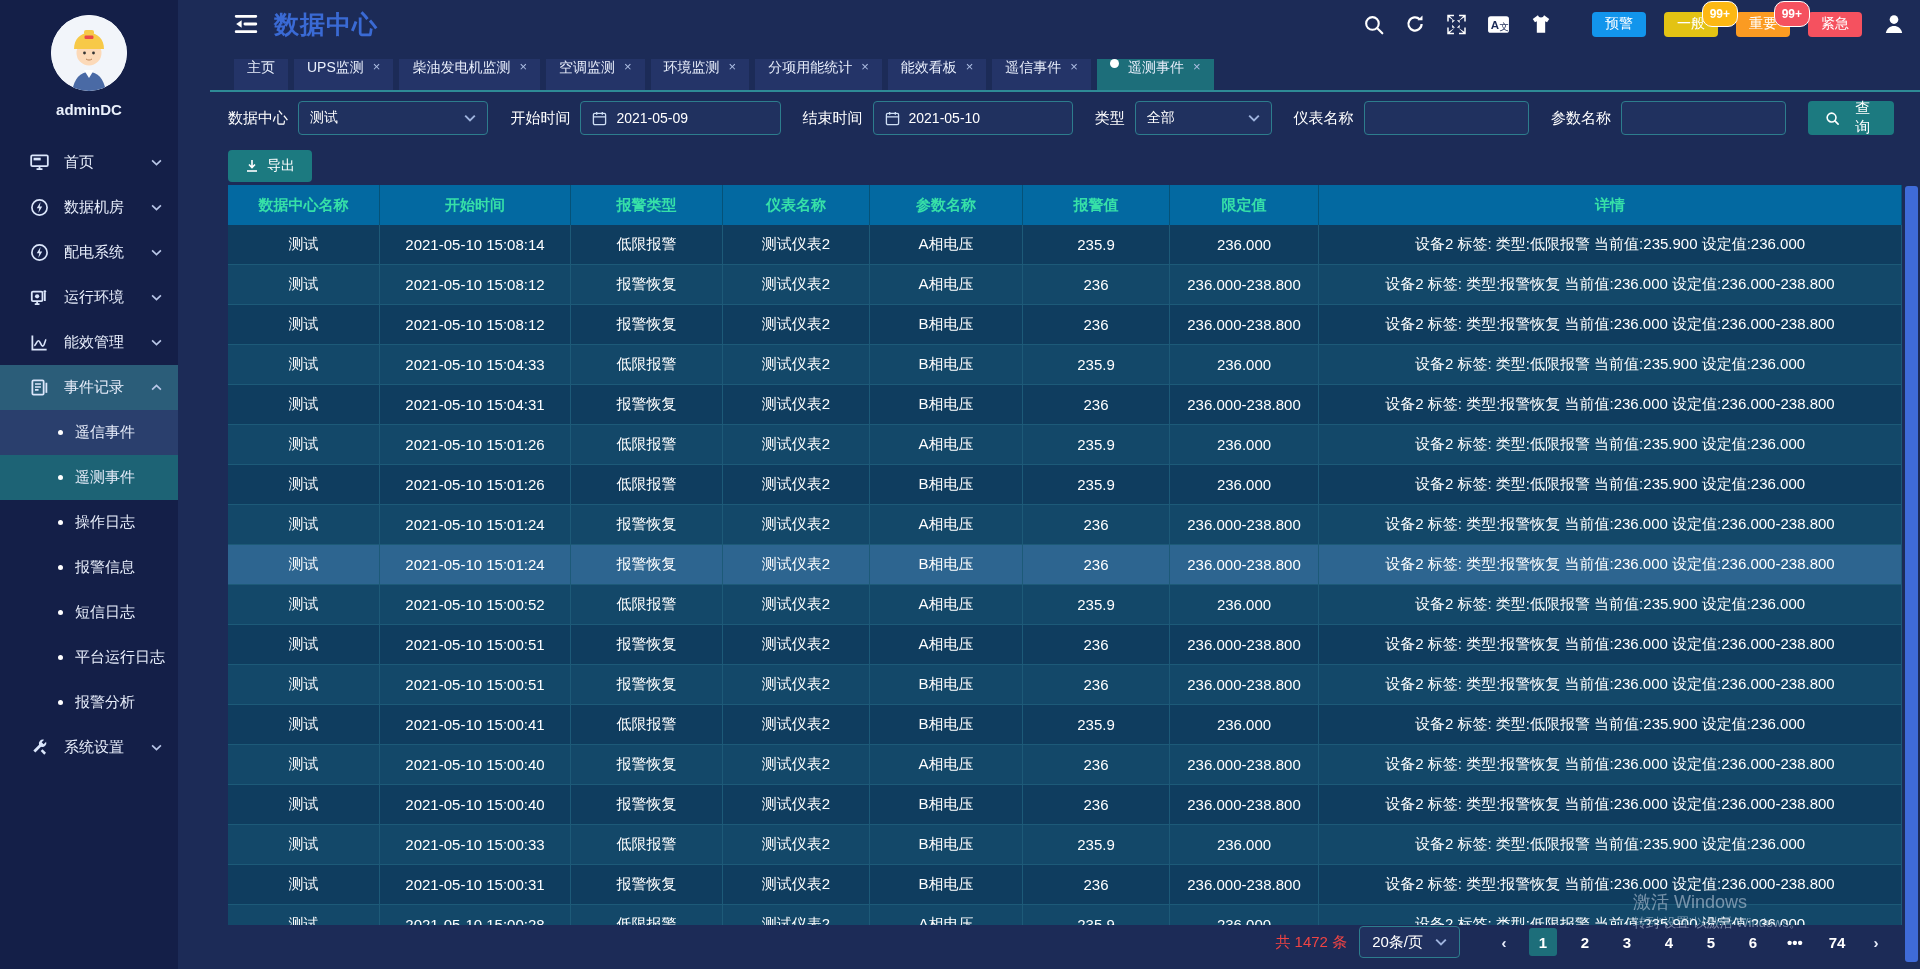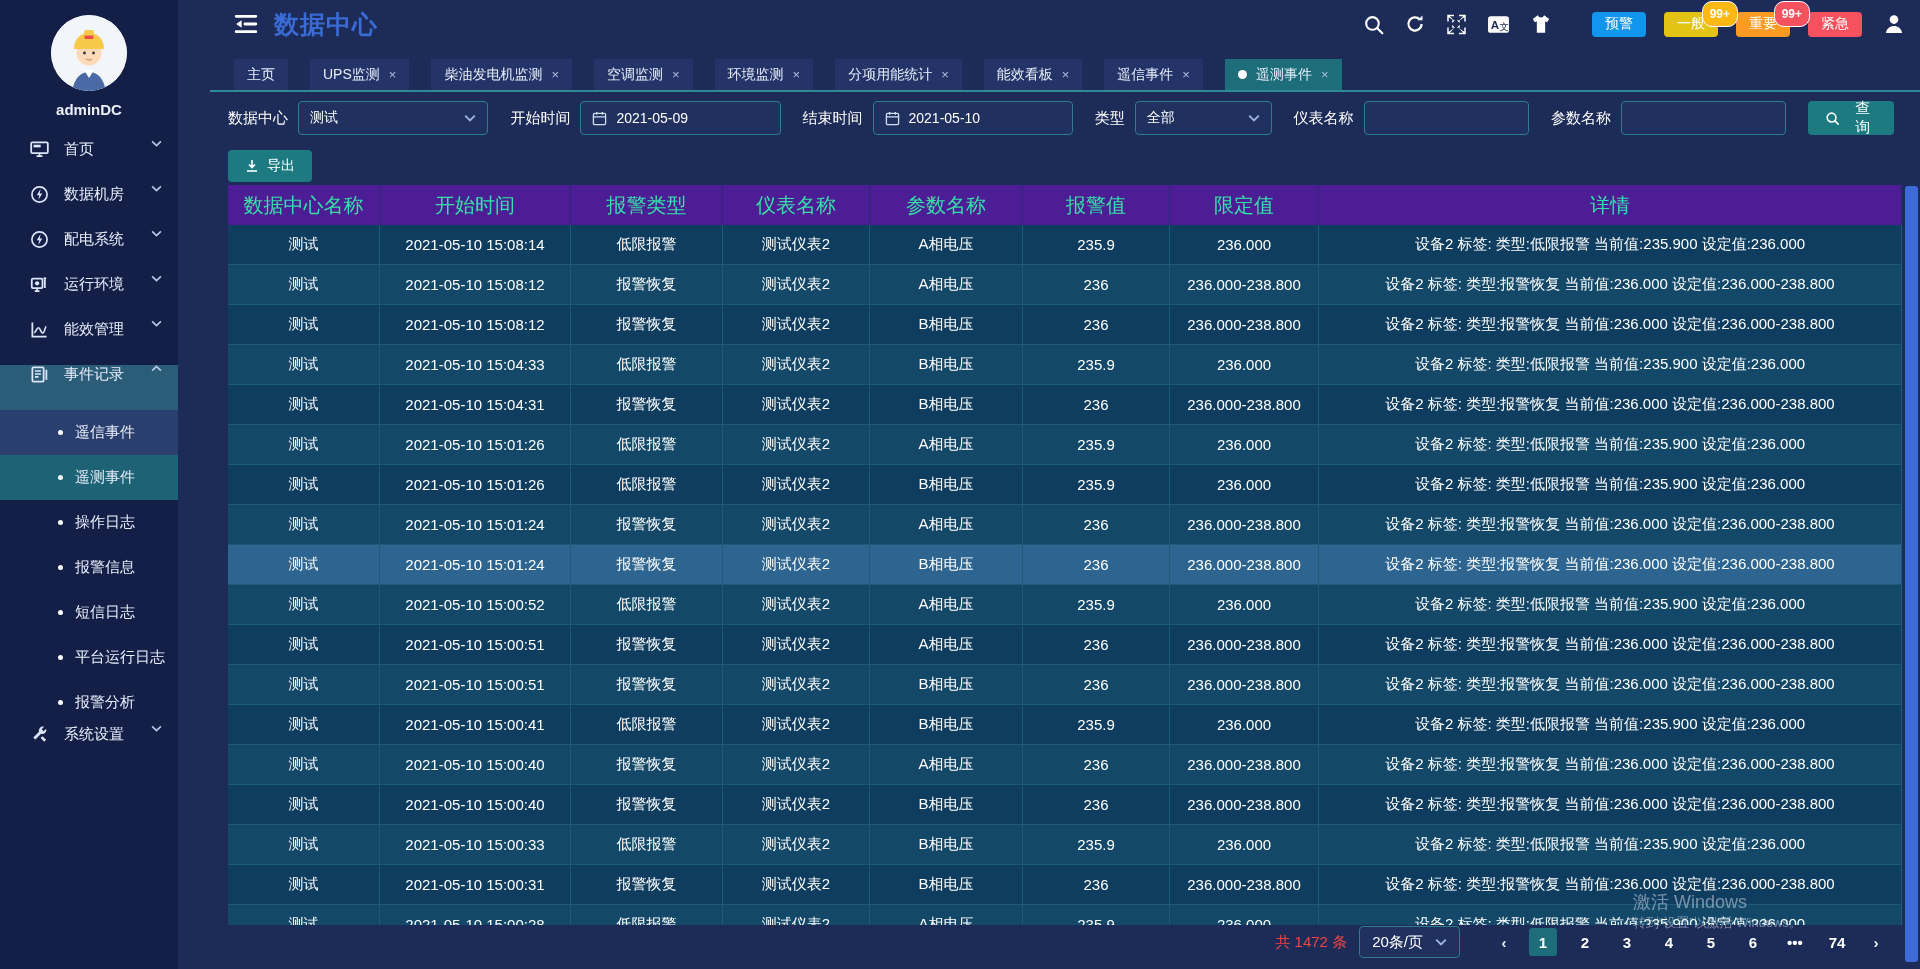--- a/index.html
+++ b/index.html
@@ -5,21 +5,21 @@
   html,body{margin:0;padding:0;}
   body{width:1920px;height:969px;position:relative;overflow:hidden;
        background:#1c2b57;color:#fff;
        font-family:"Liberation Sans","DejaVu Sans",sans-serif;}
   svg{display:block}
 
   
   .sidebar{position:absolute;left:0;top:0;width:178px;height:969px;background:#141f48;z-index:5}
   .avatar{width:76px;height:76px;border-radius:50%;background:#f2f5fa;margin:15px auto 10px;overflow:hidden}
   .username{text-align:center;font-size:15px;font-weight:bold;color:#eaf0fc;margin-bottom:22px}
-  .menu-item{height:45px;display:flex;padding:0 16px 0 28px;font-size:15px;color:#e8eefb;cursor:pointer}
+  .menu-item{height:45px;display:flex;align-items:center;padding:0 16px 0 28px;font-size:15px;color:#e8eefb;cursor:pointer}
   .menu-item .mi-icon{width:22px;margin-right:14px;display:flex;justify-content:center}
   .menu-item .chev{margin-left:auto;display:flex}
   .menu-item.active-parent{background:#2b5d79}
   .sub-item{height:45px;display:flex;align-items:center;padding-left:58px;font-size:15px;color:#e8eefb;cursor:pointer}
   .sub-item .dot{width:5px;height:5px;border-radius:50%;background:#fff;margin-right:12px;flex:0 0 auto}
   .sub-item.first{background:#2a3f6d}
   .sub-item.selected{background:#1d6375}
 
   
   .topbar{position:absolute;left:210px;top:0;right:0;height:48px;background:#1c2b57;display:flex;align-items:center}
@@ -29,21 +29,21 @@
   .tico{margin-left:20px;cursor:pointer;display:flex}
   .alerts{display:flex;align-items:center;margin-left:22px}
   .alert-btn{height:25px;padding:0 13px;border-radius:4px;font-size:14px;display:flex;align-items:center;
              margin-left:18px;position:relative;cursor:pointer;color:#fff;white-space:nowrap}
   .abadge{position:absolute;top:-11px;right:-20px;border:1px solid #fff;border-radius:10px;
           padding:5px 7px;font-size:12px;font-weight:bold;line-height:14px;z-index:3}
 
   
   .tabbar{position:absolute;left:210px;top:48px;right:0;height:42px;background:#1c2b57;
           border-bottom:2px solid #2e8b96;display:flex;align-items:flex-end;padding-left:24px}
-  .tab{height:31px;margin-right:22px;padding:0 13px;background:#243468;display:flex;align-items:center;
+  .tab{height:31px;margin-right:6px;padding:0 13px;background:#243468;display:flex;
        font-size:14px;color:#e8eefb;cursor:pointer;white-space:nowrap}
   .tab .tdot{width:9px;height:9px;border-radius:50%;background:#fff;margin-right:9px}
   .tab .x{color:#aebfe4;font-size:13px;margin-left:9px;cursor:pointer}
   .tab.active{background:#1d6e7a}
 
   
   .filterbar{position:absolute;left:228px;top:98px;right:26px;height:40px;display:flex;align-items:center;font-size:15px}
   .flabel{margin-right:10px;white-space:nowrap}
   .ctl{height:34px;background:#20315f;border:1px solid #2d7d8d;border-radius:4px;box-sizing:border-box;
        display:flex;align-items:center;padding:0 11px;font-size:14px;color:#fff;margin-right:22px;cursor:pointer}
@@ -55,21 +55,21 @@
   .ctl.txt{width:170px;padding:0;cursor:text}
   .ctl.txt input{width:100%;height:100%;background:transparent;border:0;outline:0;color:#fff;font-size:14px;padding:0 10px}
   .btn{height:34px;background:#1c7a80;border:none;border-radius:4px;color:#fff;font-size:15px;
        display:flex;align-items:center;padding:0 17px;cursor:pointer}
   .btn .bicon{margin-right:8px;display:flex}
   .btn-export{position:absolute;left:228px;top:150px;height:32px;font-size:14px}
 
   
   .table-wrap{position:absolute;left:228px;top:185px;width:1674px;height:740px;overflow:hidden;background:#0f3d5f}
   .thead,.trow{display:grid;grid-template-columns:152px 191px 152px 147px 153px 147px 149px 1fr;height:40px}
-  .thead{background:#4c1d95;color:#36e0a8;font-weight:normal;font-size:20px}
+  .thead{background:#0369a1;color:#36e0a8;font-weight:bold;font-size:15px}
   .thead div{display:flex;align-items:center;justify-content:center;border-right:1px solid rgba(8,55,70,.45)}
   .trow{font-size:15px;cursor:pointer}
   .trow div{display:flex;align-items:center;justify-content:center;border-right:1px solid #1d5a78;
             border-bottom:1px solid #1d5a78;padding:0 6px;white-space:nowrap;overflow:hidden;box-sizing:border-box}
   .trow.odd{background:#0f3d5f}
   .trow.even{background:#134869}
   .trow.hl{background:#2d6590}
 
   
   .vscroll{position:absolute;right:2px;top:186px;width:13px;height:776px;background:#3f6bd8;border-radius:3px;cursor:pointer}

